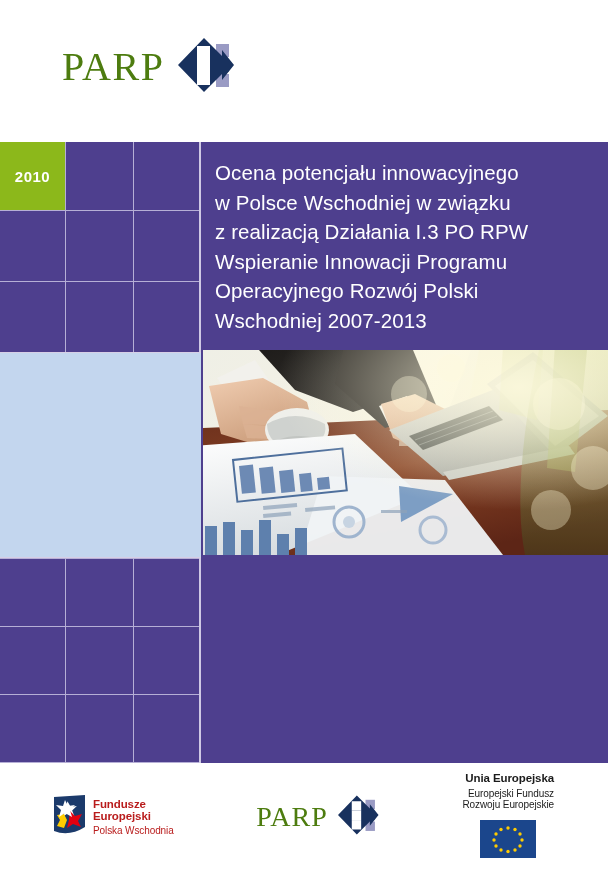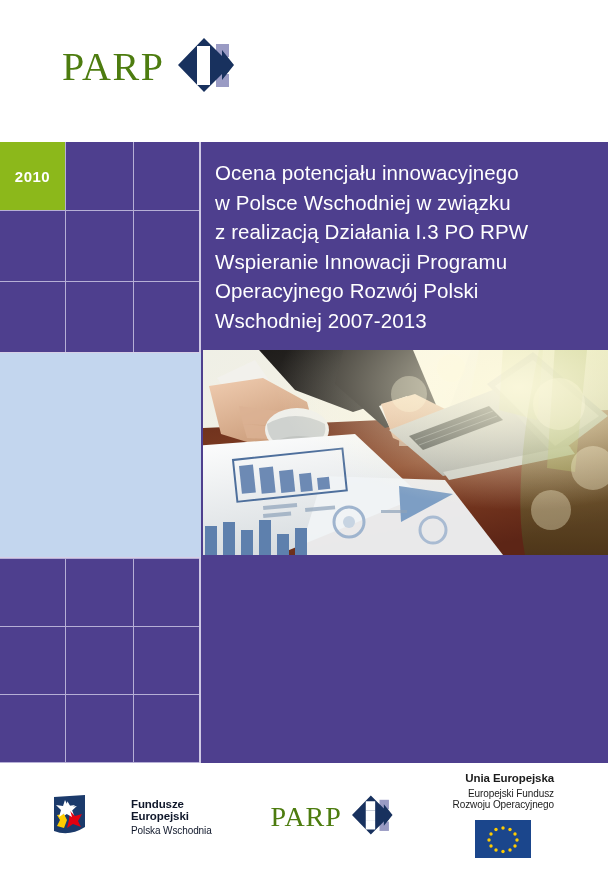--- a/index.html
+++ b/index.html
@@ -140,21 +140,21 @@
     position: absolute;
     left: 0; top: 0;
     width: 608px; height: 108px;
     display: flex;
     align-items: center;
     justify-content: space-between;
     padding: 0 54px;
   }
 
   .fe-logo { display: flex; align-items: center; gap: 8px; }
-  .fe-text { line-height: 1.12; color: #0f172a; margin-left: 38px; }
+  .fe-text { line-height: 1.12; color: #b91c1c; }
   .fe-l1, .fe-l2 {
     font-size: 11.5px;
     font-weight: bold;
     letter-spacing: -0.1px;
   }
   .fe-l3 {
     font-size: 10px;
     margin-top: 2px;
     letter-spacing: -0.1px;
   }
@@ -394,21 +394,21 @@
             <rect x="19" y="23" width="13" height="13" fill="#ffffff"></rect>
             <rect x="19" y="36" width="13" height="13" fill="#ffffff"></rect>
           </svg>
         </span>
       </div>
 
       <div class="ue-logo">
         <div class="ue-text">
           <div class="ue-l1">Unia Europejska</div>
           <div class="ue-l2">Europejski Fundusz</div>
-          <div class="ue-l3">Rozwoju Operacyjnego</div>
+          <div class="ue-l3">Rozwoju Europejskie</div>
         </div>
         <span>
           <svg width="56" height="38" viewBox="0 0 56 38">
             <rect width="56" height="38" fill="#1B468C"></rect>
             <g fill="#FFCC00">
               <circle cx="28" cy="8" r="1.7"></circle>
               <circle cx="35" cy="9.5" r="1.7"></circle>
               <circle cx="40" cy="14" r="1.7"></circle>
               <circle cx="42" cy="20" r="1.7"></circle>
               <circle cx="40" cy="26" r="1.7"></circle>

